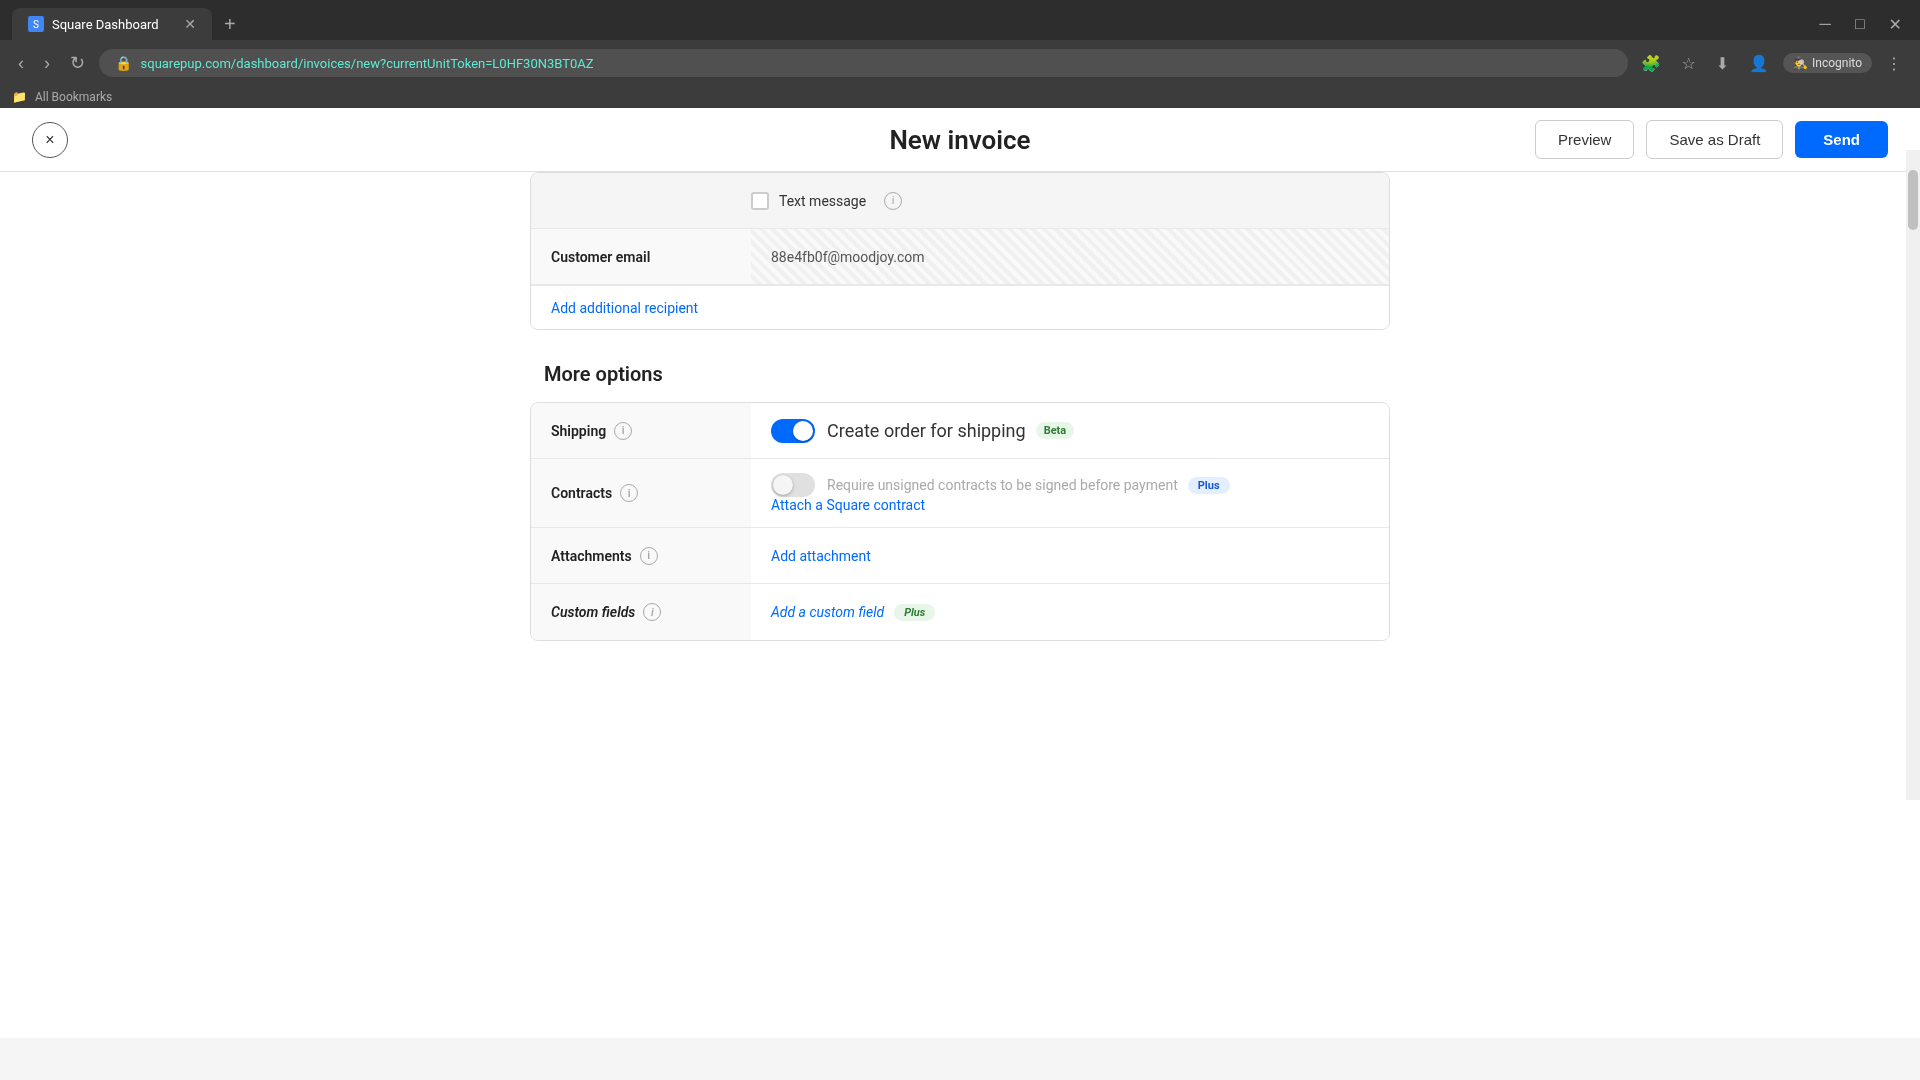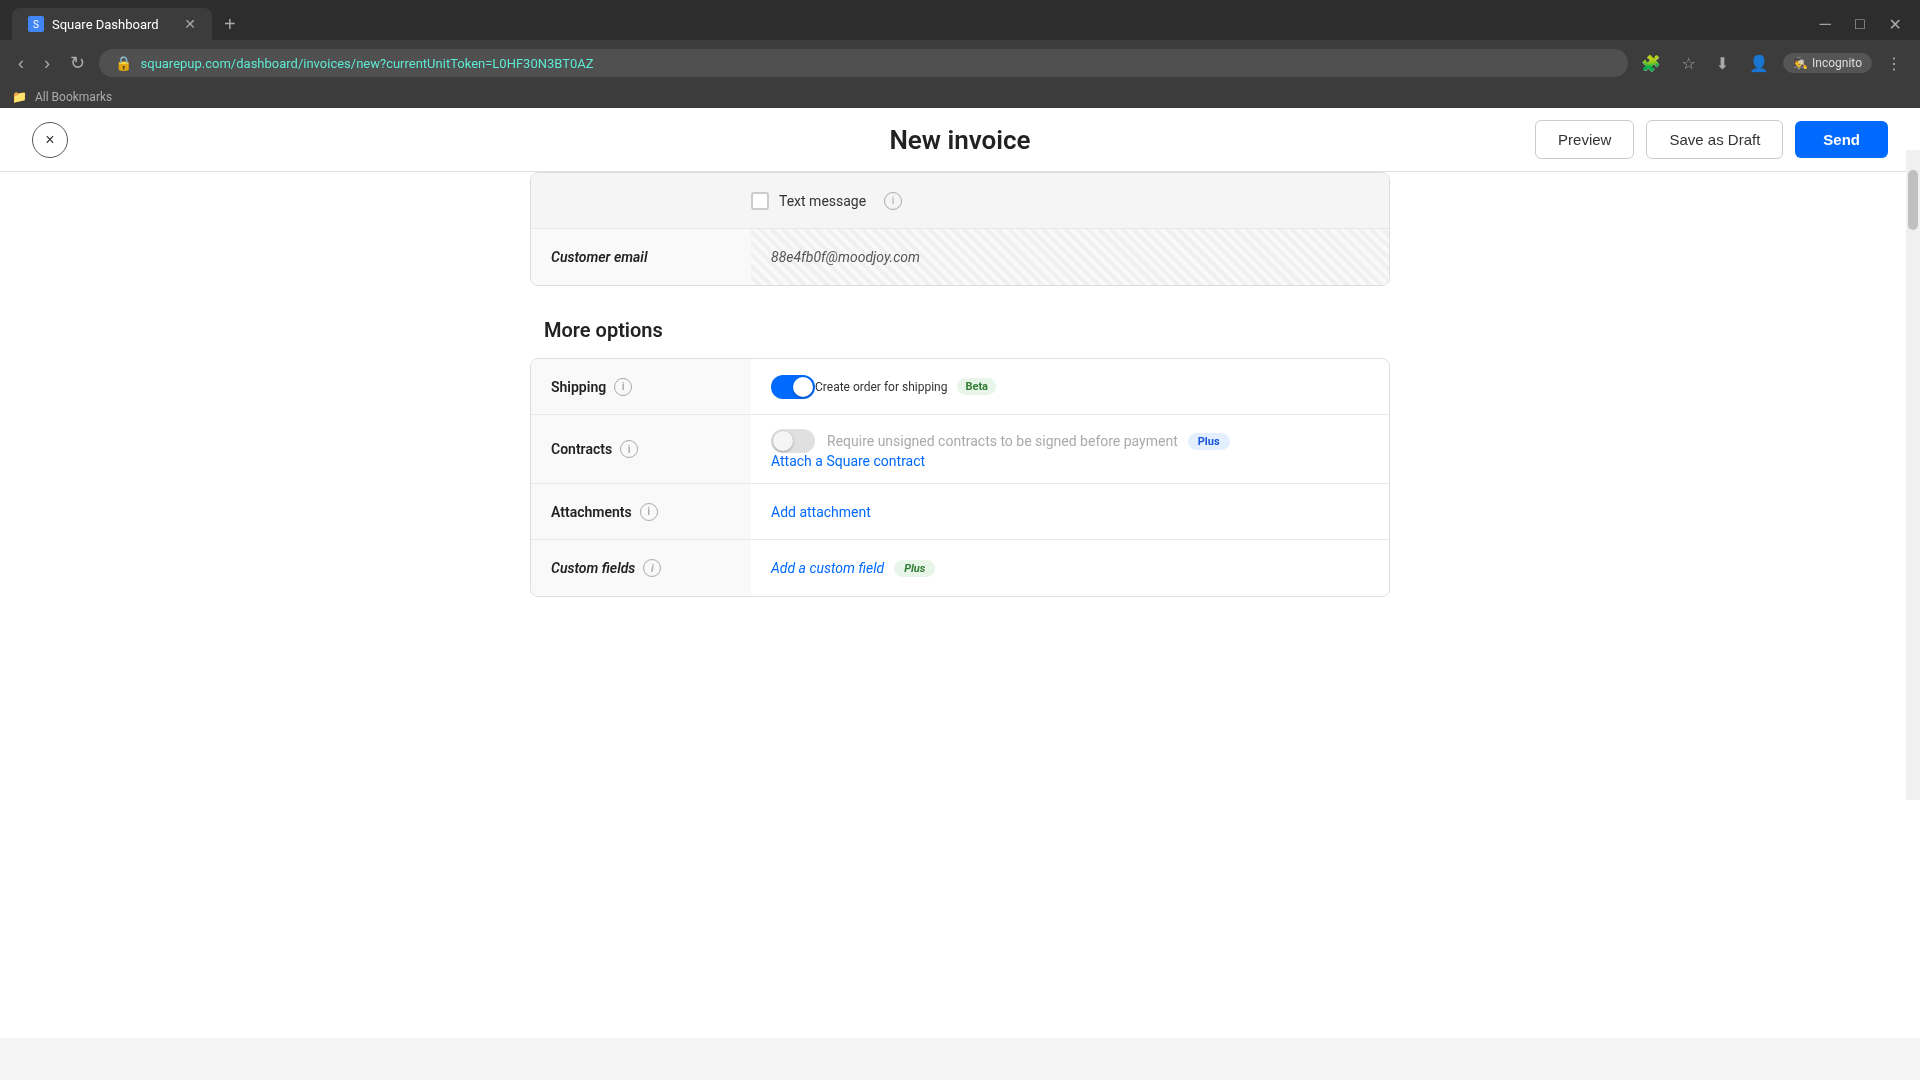--- a/index.html
+++ b/index.html
@@ -73,21 +73,21 @@
     .toggle-track.active { background: #006aff; }
     .toggle-thumb { position: absolute; top: 2px; left: 2px; width: 20px; height: 20px; border-radius: 50%; background: #fff; box-shadow: 0 1px 3px rgba(0,0,0,0.3); transition: left 0.2s; }
     .toggle-track.active .toggle-thumb { left: 22px; }
     .toggle-track.disabled { background: #e0e0e0; cursor: not-allowed; }
     .toggle-track.disabled .toggle-thumb { background: #f5f5f5; }
 
     .badge-beta { background: #e8f5e9; color: #2e7d32; font-size: 11px; font-weight: 700; padding: 2px 8px; border-radius: 12px; margin-left: 10px; }
     .badge-plus { background: #e3eeff; color: #1a56db; font-size: 11px; font-weight: 700; padding: 2px 10px; border-radius: 12px; margin-left: 10px; }
     .badge-plus-green { background: #e8f5e9; color: #2e7d32; font-size: 11px; font-weight: 700; padding: 2px 10px; border-radius: 12px; margin-left: 10px; border-radius: 12px; }
 
-    .shipping-label { font-size: 12px; color: #333; }
+    .shipping-label { font-size: 18px; color: #333; margin-left: 12px; }
     .contracts-placeholder { font-size: 14px; color: #aaa; }
 
     .contracts-section .form-value-cell { flex-direction: column; align-items: flex-start; gap: 12px; padding: 14px 20px; }
     .contracts-top { display: flex; align-items: center; }
 
     .form-section { margin-bottom: 24px; }
 
     
     .more-options-section { margin-top: 32px; }
   </style>
@@ -170,20 +170,23 @@
 
       <div class="form-row">
         <div class="form-label-cell">
           <span>Customer email</span>
         </div>
         <div class="form-value-cell" style="background: repeating-linear-gradient(45deg, #f9f9f9, #f9f9f9 4px, #f0f0f0 4px, #f0f0f0 8px);">
           <span class="email-value">88e4fb0f@moodjoy.com</span>
         </div>
       </div>
 
+      <div class="add-recipient-row">
+        <a class="link-text">Add additional recipient</a>
+      </div>
     </div>
 
     <div class="more-options-section">
       <h2 class="section-title">More options</h2>
 
       <div class="form-container">
 
         <div class="form-row">
           <div class="form-label-cell">
             <span>Shipping</span>

